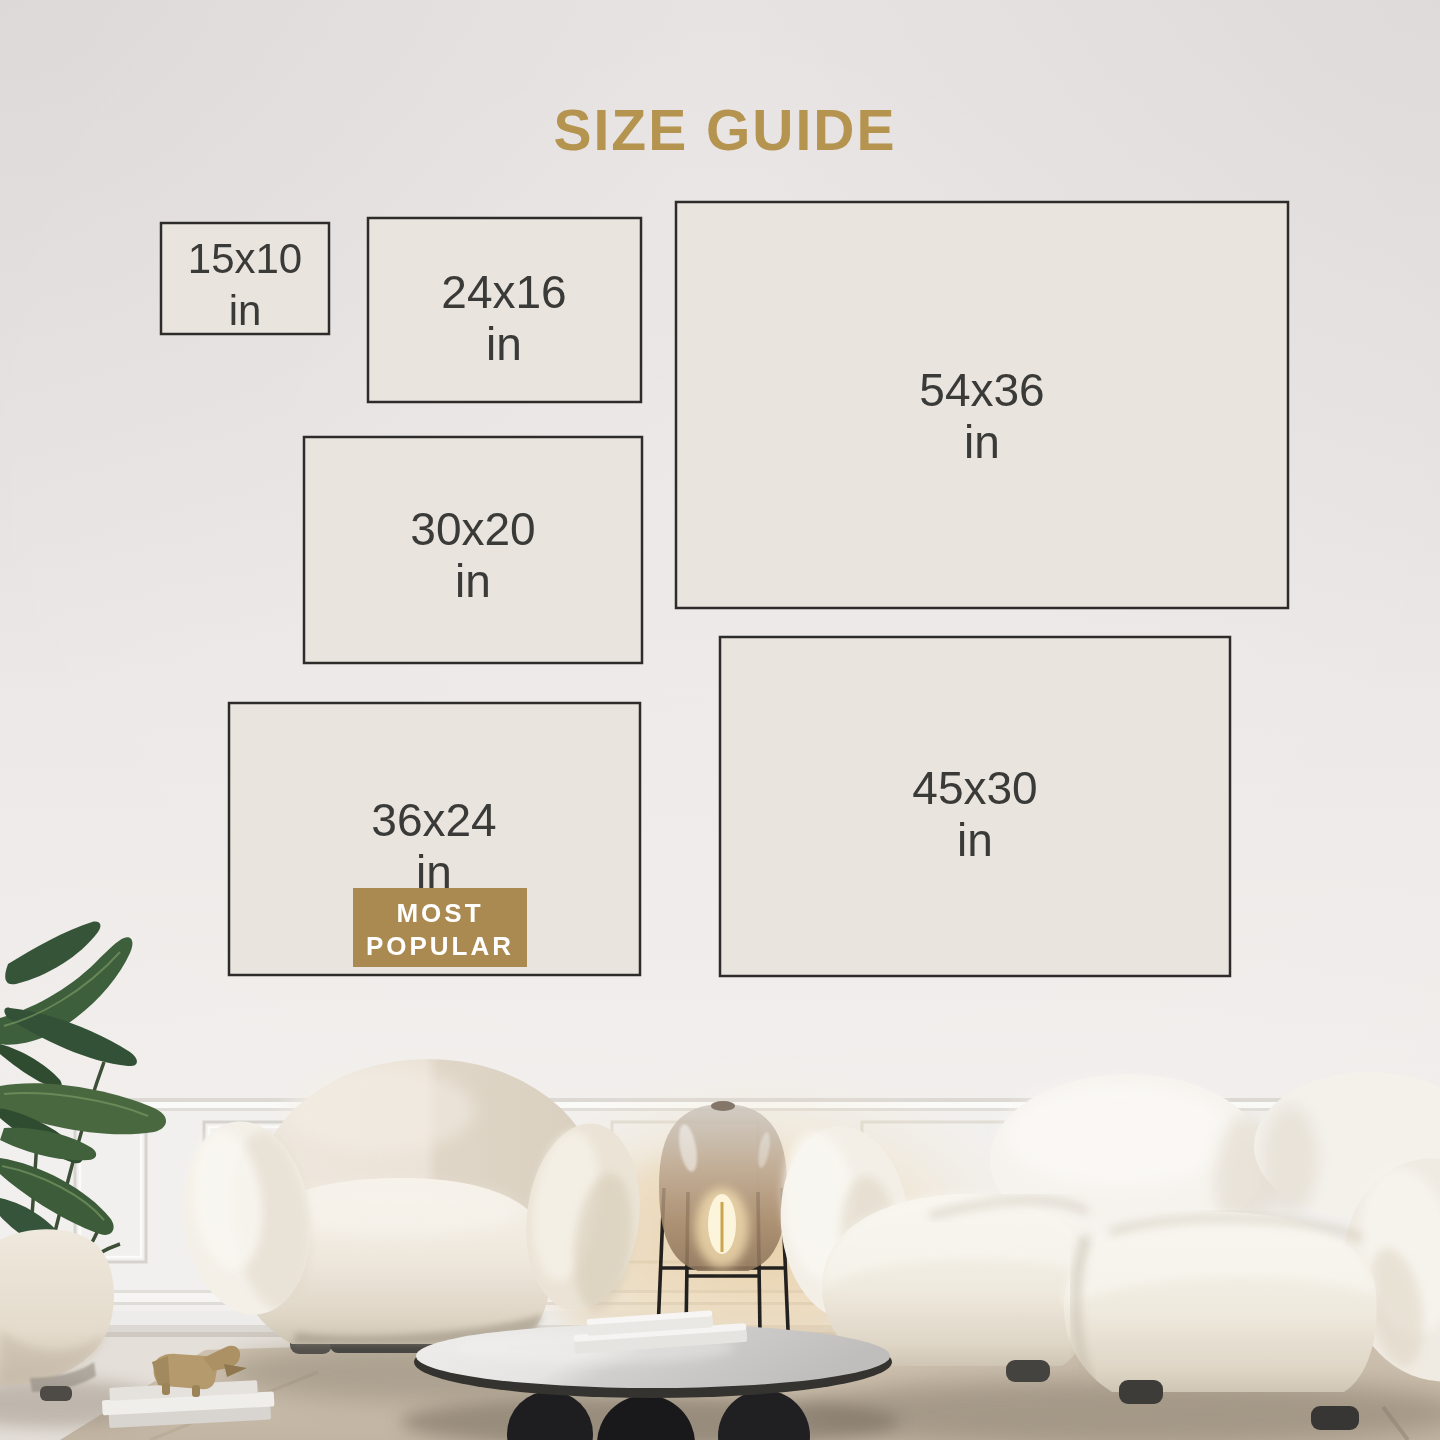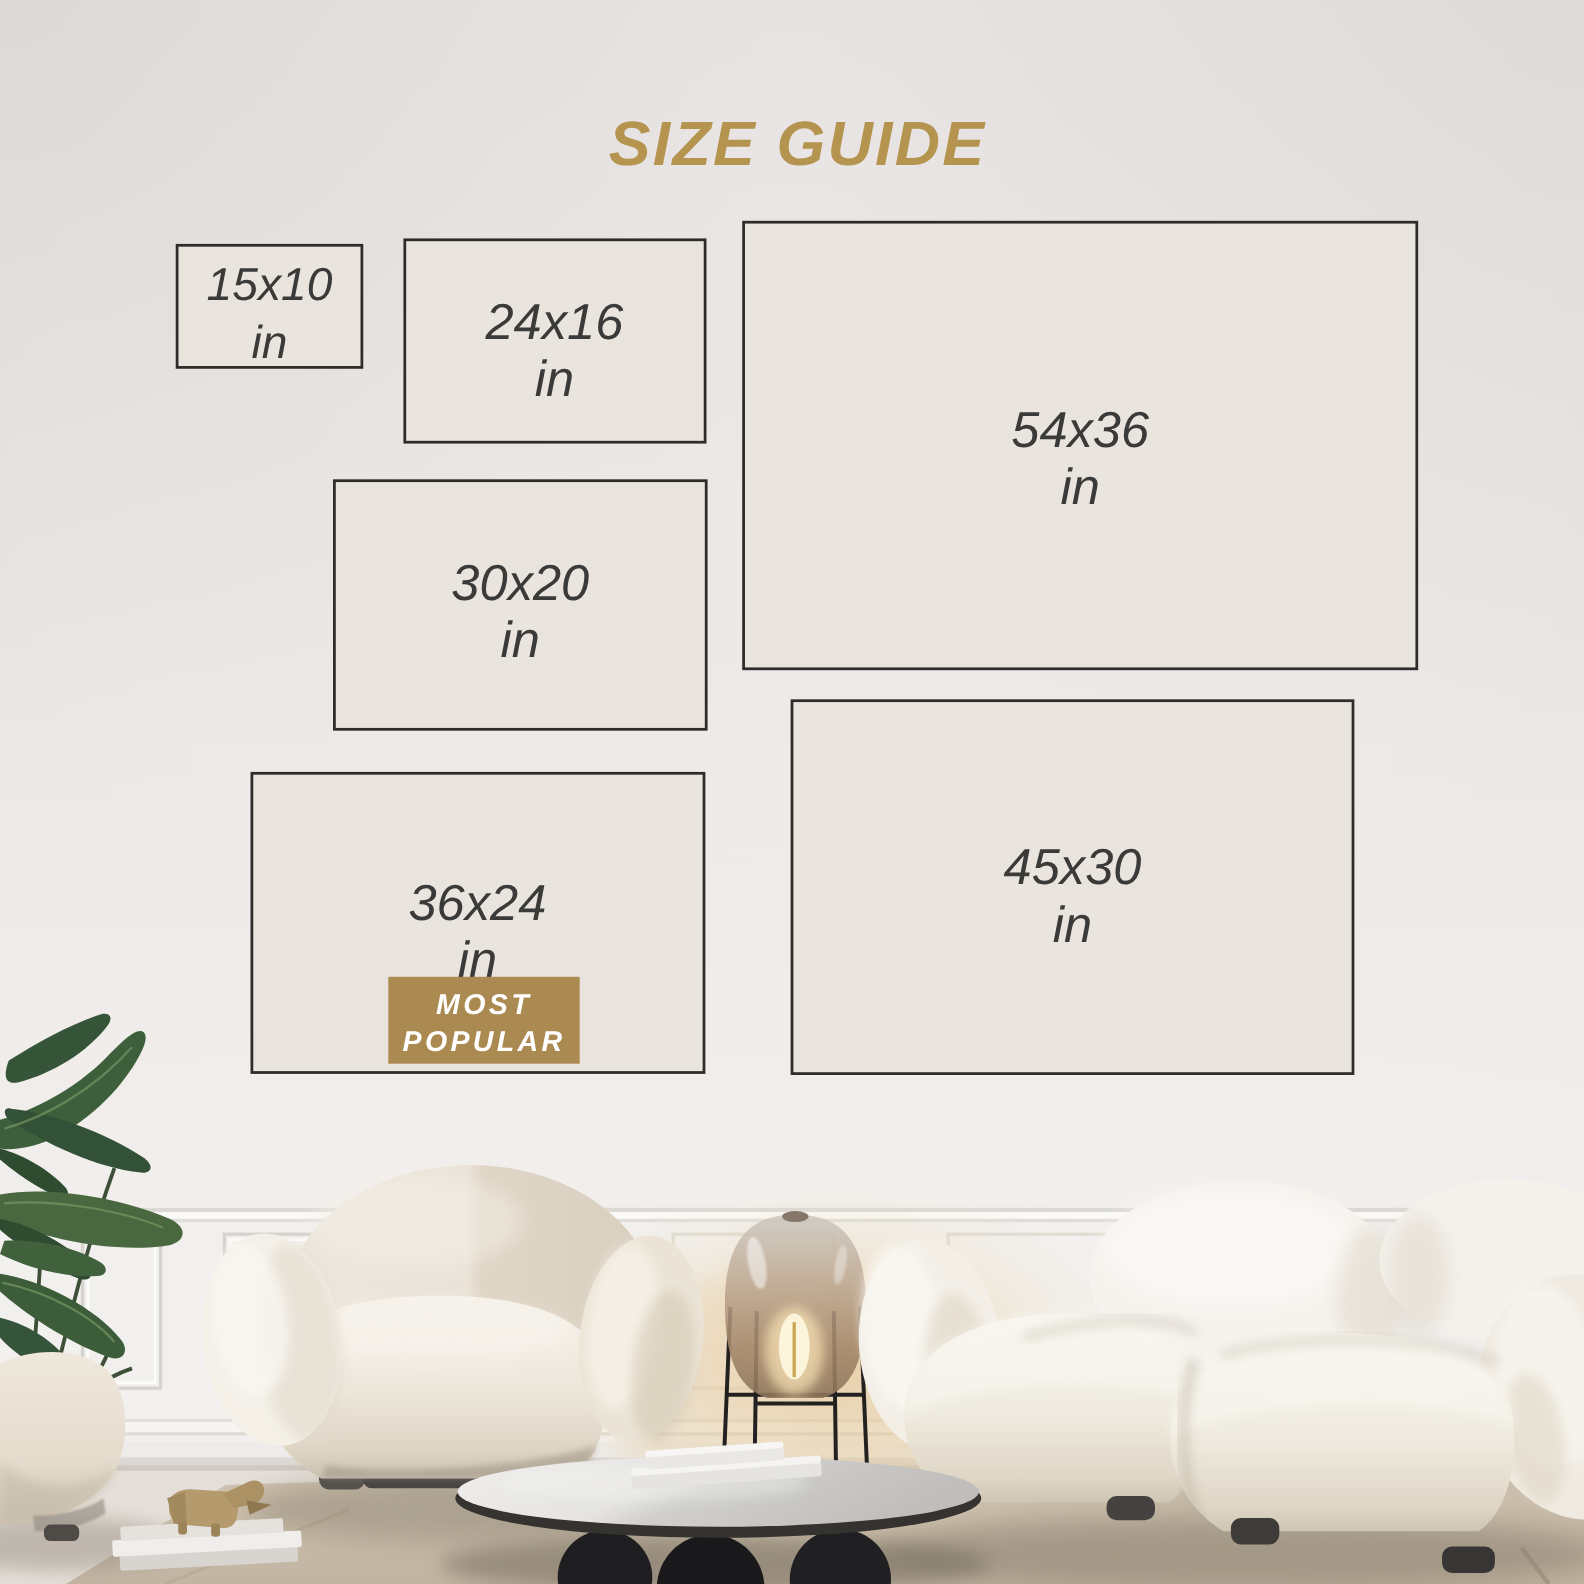--- a/index.html
+++ b/index.html
@@ -1,17 +1,17 @@
 <!DOCTYPE html>
 <html><head>
 <meta charset="utf-8">
 <style>
   html,body{margin:0;padding:0;}
   body{width:1440px;height:1440px;overflow:hidden;font-family:"Liberation Sans", sans-serif;}
-  #stage{position:relative;width:1440px;height:1440px;font-style:italic;}
+  #stage{position:relative;width:1440px;height:1440px;}
   svg{display:block;}
 </style>
 </head>
 <body>
 <div id="stage">
 <svg width="1440" height="1440" viewBox="0 0 1440 1440" xmlns="http://www.w3.org/2000/svg">
 <defs>
   <linearGradient id="wallGrad" x1="0" y1="0" x2="0" y2="1">
     <stop offset="0" stop-color="#e5e1e0"></stop>
     <stop offset="0.40" stop-color="#e9e5e4"></stop>

